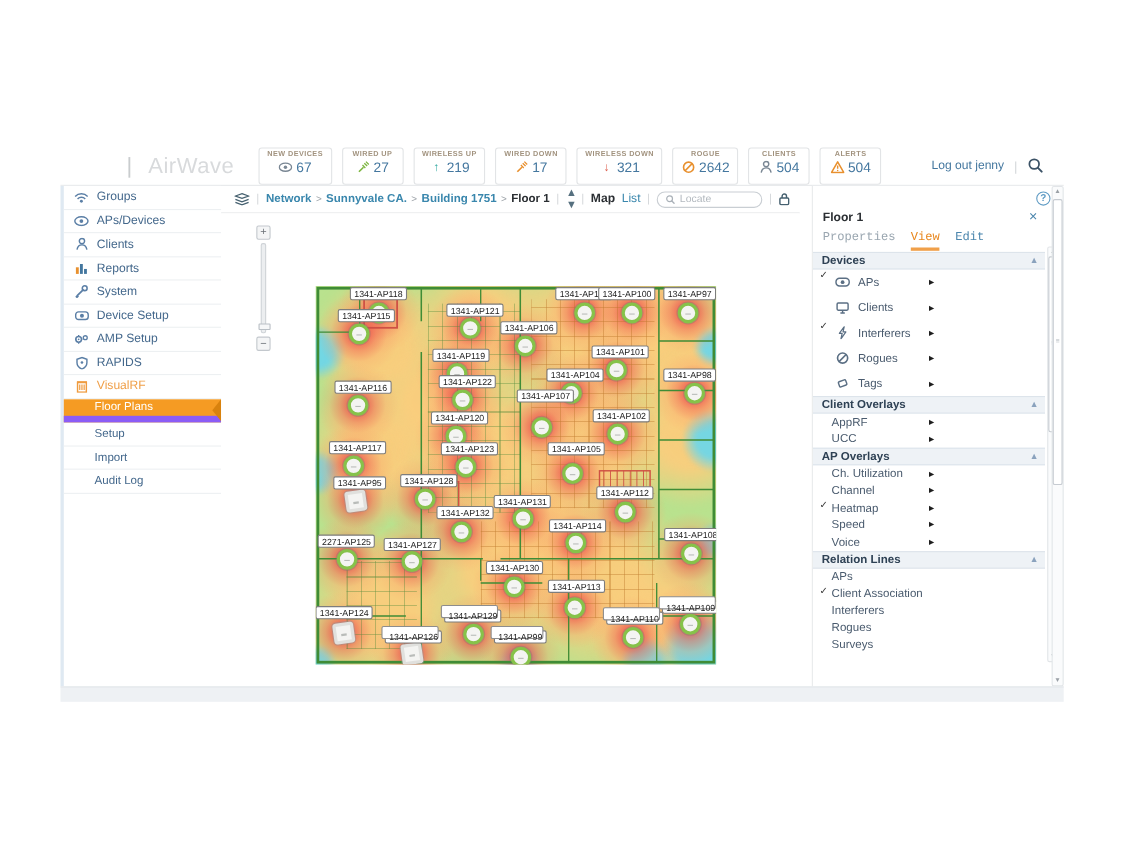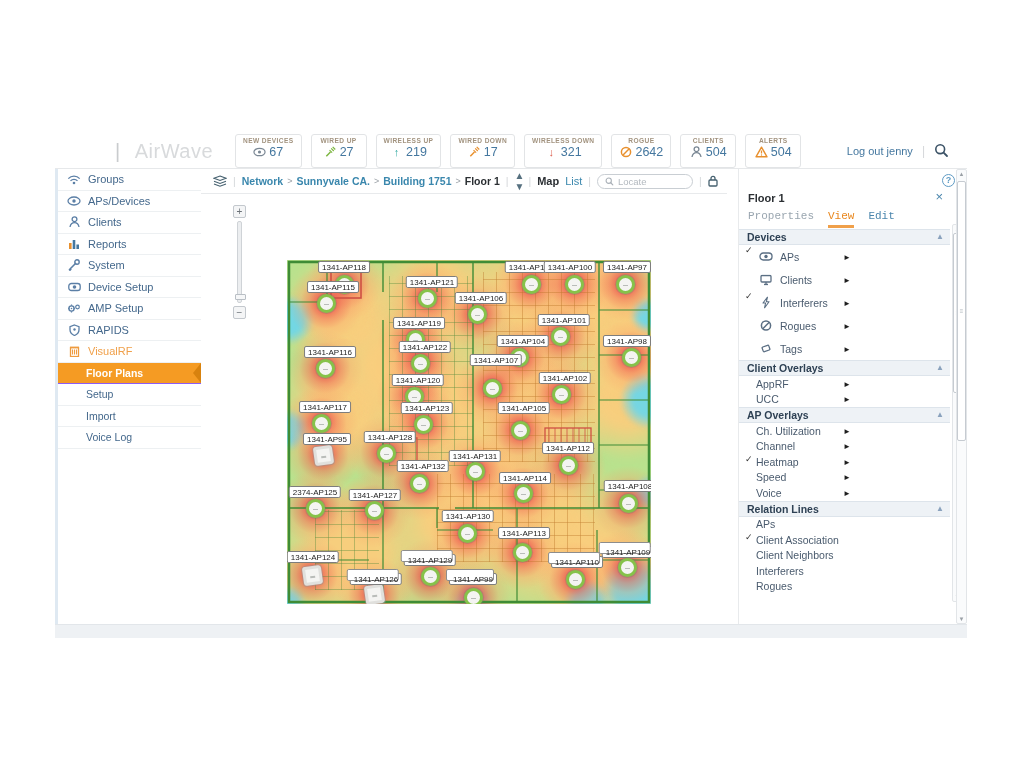--- a/index.html
+++ b/index.html
@@ -26,21 +26,21 @@
 
   
   .sb { position:absolute; left:0; top:0; bottom:0; width:146px; border-left:3px solid #dfe9f2; background:#fff; }
   .sb-item { display:flex; align-items:center; gap:7px; height:21.5px; padding-left:9px;
              font-size:11px; color:#44688c; border-bottom:1px solid #edf0f2; position:relative; }
   .sb-item .sic { width:14px; height:13px; display:inline-flex; align-items:center; justify-content:center;
                   color:#5b7fa6; font-size:11px; }
   .sb-item.child { padding-left:28px; font-size:10.5px; }
   .sb-item.accent { color:#f0a04a; }
   .sb-item.accent .sic { color:#ef9b3f; }
-  .sb-item.active { background:#f59b23; color:#fff; font-weight:bold; border-bottom:1px solid #8b5cf6; }
+  .sb-item.active { background:#f59b23; color:#fff; font-weight:normal; border-bottom:6px solid #8b5cf6; }
   .sb-item.active::after { content:""; position:absolute; right:0; top:0; width:0; height:0;
        border-top:10.5px solid transparent; border-bottom:10.5px solid transparent; border-right:8px solid #d8820e; }
 
   
   .content { position:absolute; left:146px; right:11px; top:0; bottom:0; }
 
   
   .tbar { position:absolute; left:0; right:229px; top:0; height:25px; border-bottom:1px solid #e8eaec;
           display:flex; align-items:center; gap:6px; padding:0 8px 0 12px; font-size:10.5px; color:#8b9096; }
   .crumb a { color:#3a87ad; text-decoration:none; font-weight:bold; }
@@ -335,21 +335,21 @@
         <div class="sb-item child active">
           <span>Floor Plans</span>
         </div>
         <div class="sb-item child">
           <span>Setup</span>
         </div>
         <div class="sb-item child">
           <span>Import</span>
         </div>
         <div class="sb-item child">
-          <span>Voice Log</span>
+          <span>Audit Log</span>
         </div>
       </div>
 
     <div class="content">
 
       <div class="tbar">
         <span>
           <svg width="14" height="12" viewBox="0 0 14 12">
               <path d="M7 1 13 3.2 7 5.4 1 3.2Z" fill="none" stroke="#45606f" stroke-width="1.1"></path>
               <path d="M1 6.2 7 8.4 13 6.2" fill="none" stroke="#45606f" stroke-width="1.1"></path>
@@ -511,21 +511,21 @@
             <div class="marker" style="left: 236px; top: 233px;"></div>
             <div class="aplabel" style="left: 238px; top: 218px;">1341-AP114</div>
             <div class="heat" style="left: 281px; top: 205px;"></div>
             <div class="marker" style="left: 281px; top: 205px;"></div>
             <div class="aplabel" style="left: 281px; top: 188px;">1341-AP112</div>
             <div class="heat" style="left: 341px; top: 243px;"></div>
             <div class="marker" style="left: 341px; top: 243px;"></div>
             <div class="aplabel" style="left: 343px; top: 226px;">1341-AP108</div>
             <div class="heat" style="left: 28px; top: 248px;"></div>
             <div class="marker" style="left: 28px; top: 248px;"></div>
-            <div class="aplabel" style="left: 28px; top: 232px;">2374-AP125</div>
+            <div class="aplabel" style="left: 28px; top: 232px;">2271-AP125</div>
             <div class="heat" style="left: 87px; top: 250px;"></div>
             <div class="marker" style="left: 87px; top: 250px;"></div>
             <div class="aplabel" style="left: 88px; top: 235px;">1341-AP127</div>
             <div class="heat" style="left: 180px; top: 273px;"></div>
             <div class="marker" style="left: 180px; top: 273px;"></div>
             <div class="aplabel" style="left: 181px; top: 256px;">1341-AP130</div>
             <div class="heat" style="left: 235px; top: 292px;"></div>
             <div class="marker" style="left: 235px; top: 292px;"></div>
             <div class="aplabel" style="left: 237px; top: 273px;">1341-AP113</div>
             <div class="heat" style="left: 25px; top: 315px;"></div>
@@ -644,27 +644,27 @@
           </div>
           <div class="sec-h"><span>Relation Lines</span><span class="car">▲</span></div>
           <div class="p-item thin">
             <span class="plbl">APs</span>
           </div>
           <div class="p-item thin">
             <span class="chk">✓</span>
             <span class="plbl">Client Association</span>
           </div>
           <div class="p-item thin">
-            <span class="plbl">Client Neighbors</span>
-          </div>
-          <div class="p-item thin">
             <span class="plbl">Interferers</span>
           </div>
           <div class="p-item thin">
             <span class="plbl">Rogues</span>
+          </div>
+          <div class="p-item thin">
+            <span class="plbl">Surveys</span>
           </div>
         </div>
       <div class="p-scroll">
         <div class="rail">
             <div class="up">▲</div>
             <div class="dn">▼</div>
           </div>
         <div class="thumb" style="top:9px;height:160px;"></div>
       </div>
     </div>

